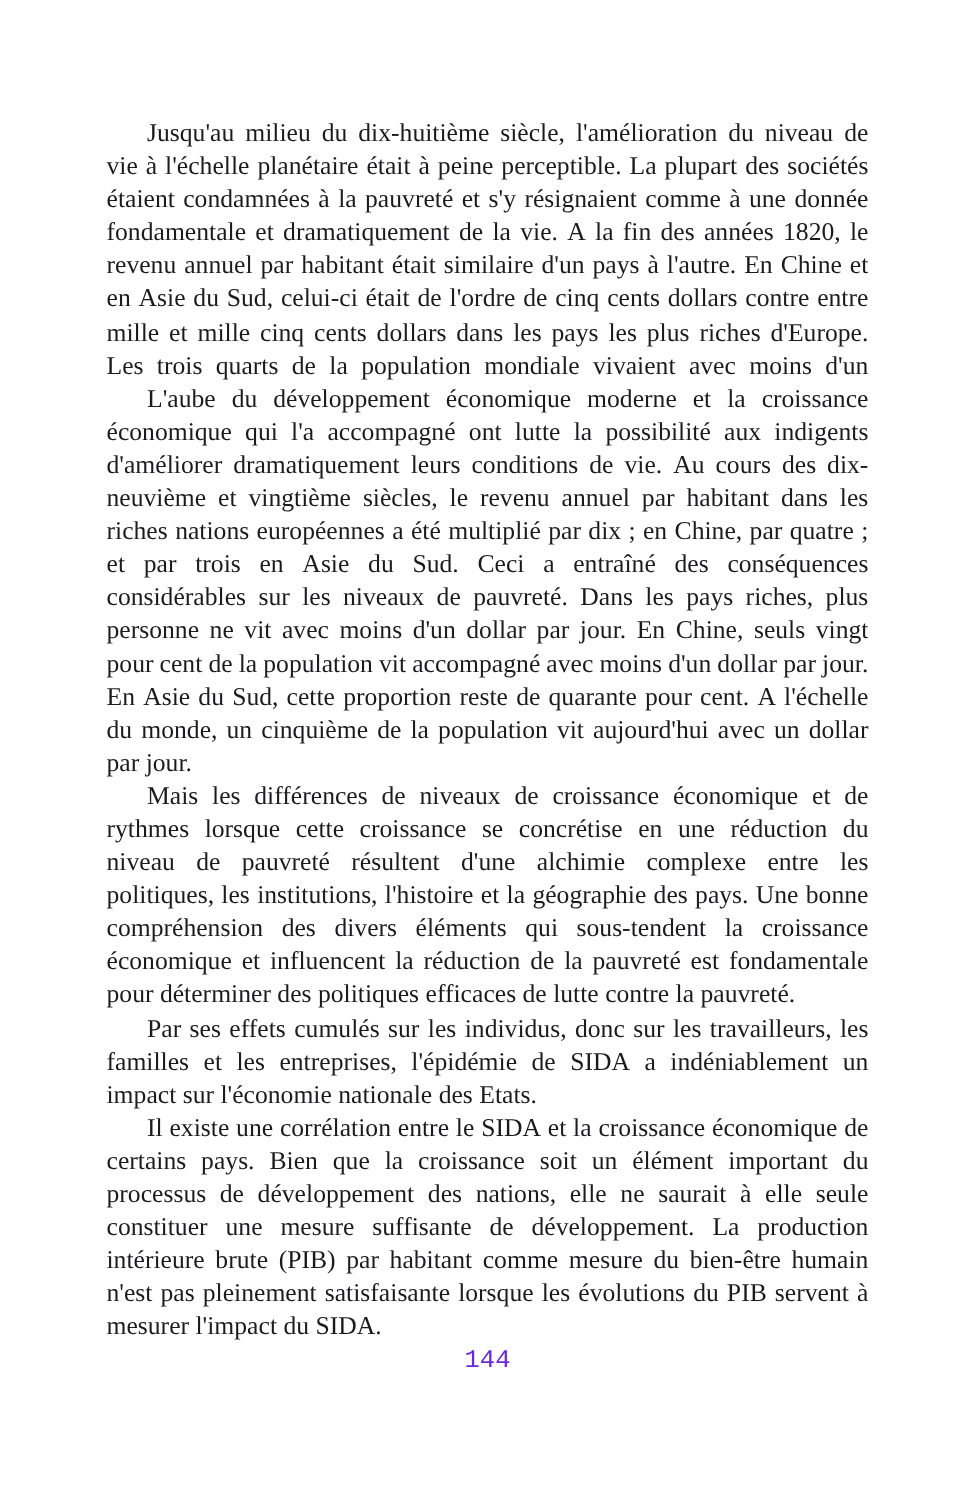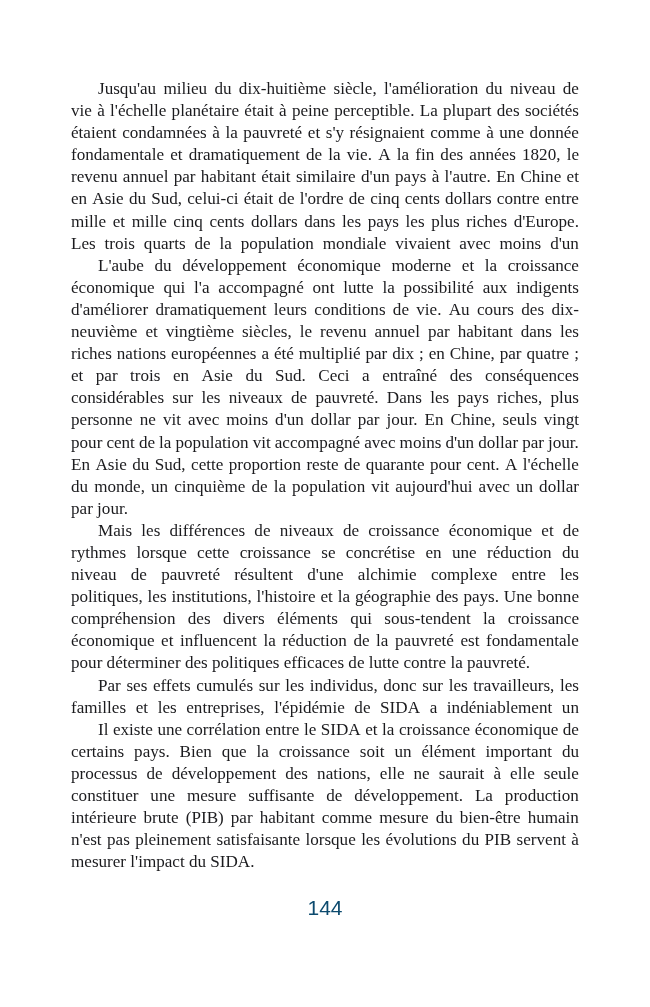--- a/index.html
+++ b/index.html
@@ -71,24 +71,24 @@
     padding-left: 27px;
     width: calc(100% - 27px);
   }
 
   #page-number {
     position: absolute;
     left: 0;
     top: 897px;
     width: 650px;
     text-align: center;
-    font-size: 21px;
+    font-size: 17px;
     line-height: 22px;
-    color: #0c4a6e;
-    font-family: Liberation Sans, sans-serif;
+    color: #6d28d9;
+    font-family: Liberation Mono, monospace;
   }
 </style>
 </head>
 <body>
 
 <div id="page">
   <div id="text-block">
       <p class="para">
         <span class="line just indent">
           <span>Jusqu'au</span>
@@ -449,20 +449,21 @@
           <span>et</span>
           <span>les</span>
           <span>entreprises,</span>
           <span>l'épidémie</span>
           <span>de</span>
           <span>SIDA</span>
           <span>a</span>
           <span>indéniablement</span>
           <span>un</span>
         </span>
+        <span class="line last">impact sur l'économie nationale des Etats.</span>
       </p>
       <p class="para">
         <span class="line just indent">
           <span>Il</span>
           <span>existe</span>
           <span>une</span>
           <span>corrélation</span>
           <span>entre</span>
           <span>le</span>
           <span>SIDA</span>

